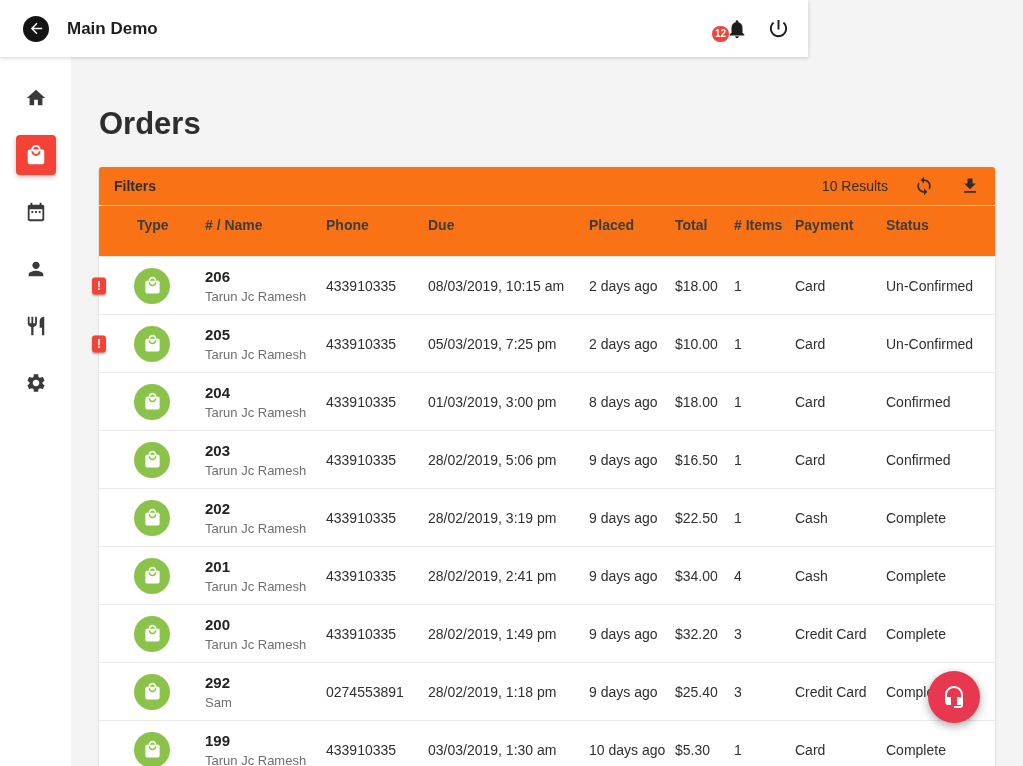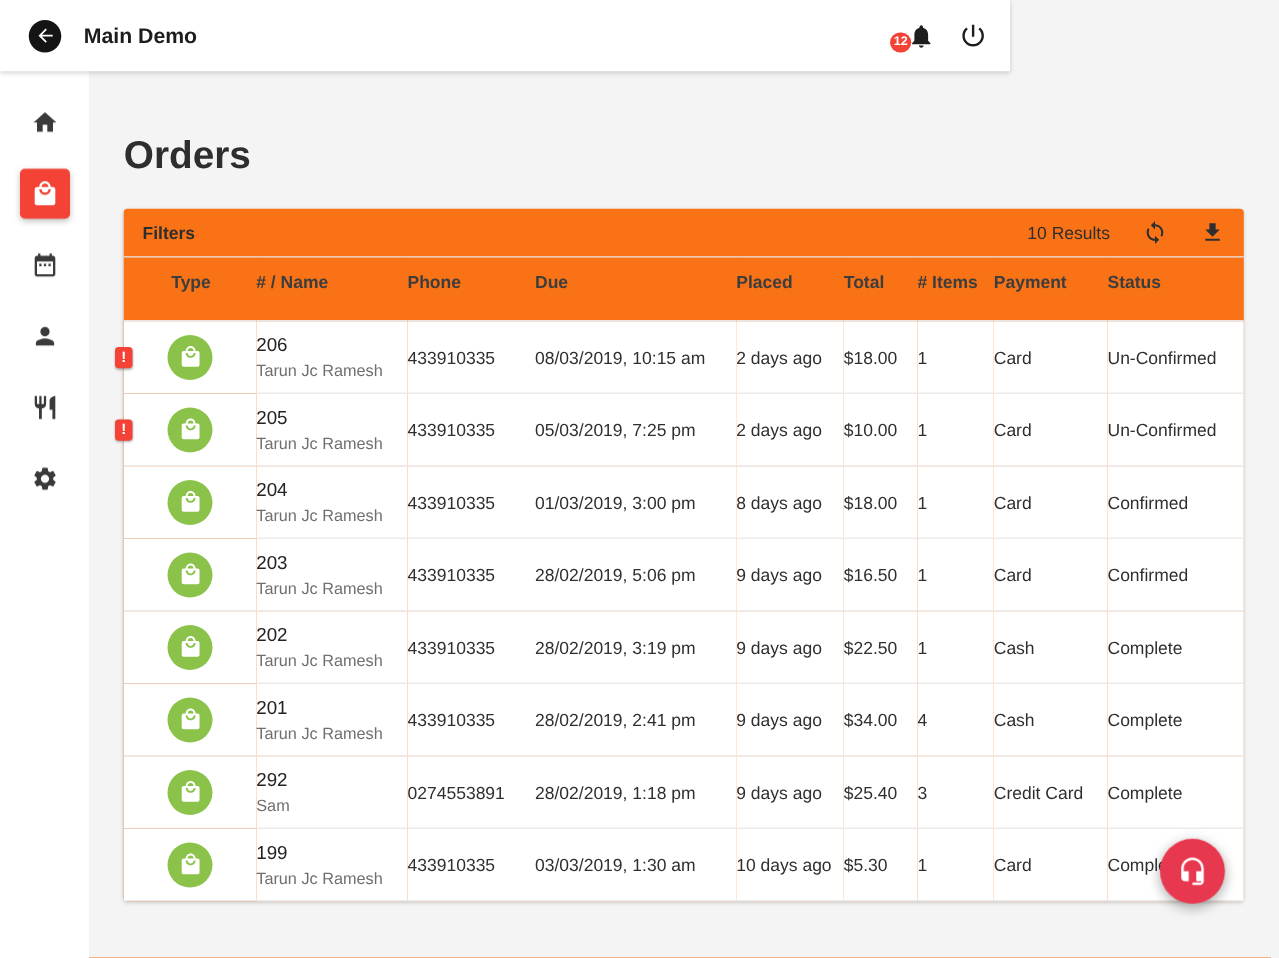--- a/index.html
+++ b/index.html
@@ -75,21 +75,21 @@
     position:absolute;left:-7px;top:50%;transform:translateY(-50%);
     width:14px;height:17px;background:var(--accent);color:#fff;border-radius:3px;
     font-size:12px;font-weight:bold;display:flex;align-items:center;justify-content:center;
     box-shadow:0 1px 2px rgba(0,0,0,.3);
   }
   .bag-circle{
     width:36px;height:36px;border-radius:50%;background:var(--green);
     display:flex;align-items:center;justify-content:center;
   }
   .bag-circle svg{width:19px;height:19px;fill:#fff;}
-  .order-number{font-weight:normal;font-size:15px;color:#232323;}
+  .order-number{font-weight:bold;font-size:15px;color:#232323;}
   .order-name{font-size:13px;color:#6f6f6f;margin-top:4px;}
   
   .help-btn{
     position:fixed;right:43px;bottom:43px;width:52px;height:52px;border-radius:50%;
     background:var(--help);display:flex;align-items:center;justify-content:center;
     box-shadow:0 3px 10px rgba(0,0,0,.35);cursor:pointer;z-index:40;
   }
   .help-btn svg{width:24px;height:24px;fill:#fff;}
 </style>
 </head>
@@ -326,20 +326,41 @@
           <tr class="order-row">
     <td class="cell-type">
 
       <span class="bag-circle">
         <svg viewBox="0 0 24 24">
                   <path d="M19 6h-2c0-2.76-2.24-5-5-5S7 3.24 7 6H5c-1.1 0-2 .9-2 2v12c0 1.1.9 2 2 2h14c1.1 0 2-.9 2-2V8c0-1.1-.9-2-2-2zm-7-3c1.66 0 3 1.34 3 3H9c0-1.66 1.34-3 3-3zm0 10c-2.76 0-5-2.24-5-5h2c0 1.66 1.34 3 3 3s3-1.34 3-3h2c0 2.76-2.24 5-5 5z"></path>
                 </svg>
       </span>
     </td>
     <td>
+      <div class="order-number">200</div>
+      <div class="order-name">Tarun Jc Ramesh</div>
+    </td>
+    <td>433910335</td>
+    <td>28/02/2019, 1:49 pm</td>
+    <td>9 days ago</td>
+    <td>$32.20</td>
+    <td>3</td>
+    <td>Credit Card</td>
+    <td>Complete</td>
+  </tr>
+          <tr class="order-row">
+    <td class="cell-type">
+
+      <span class="bag-circle">
+        <svg viewBox="0 0 24 24">
+                  <path d="M19 6h-2c0-2.76-2.24-5-5-5S7 3.24 7 6H5c-1.1 0-2 .9-2 2v12c0 1.1.9 2 2 2h14c1.1 0 2-.9 2-2V8c0-1.1-.9-2-2-2zm-7-3c1.66 0 3 1.34 3 3H9c0-1.66 1.34-3 3-3zm0 10c-2.76 0-5-2.24-5-5h2c0 1.66 1.34 3 3 3s3-1.34 3-3h2c0 2.76-2.24 5-5 5z"></path>
+                </svg>
+      </span>
+    </td>
+    <td>
       <div class="order-number">292</div>
       <div class="order-name">Sam</div>
     </td>
     <td>0274553891</td>
     <td>28/02/2019, 1:18 pm</td>
     <td>9 days ago</td>
     <td>$25.40</td>
     <td>3</td>
     <td>Credit Card</td>
     <td>Complete</td>

